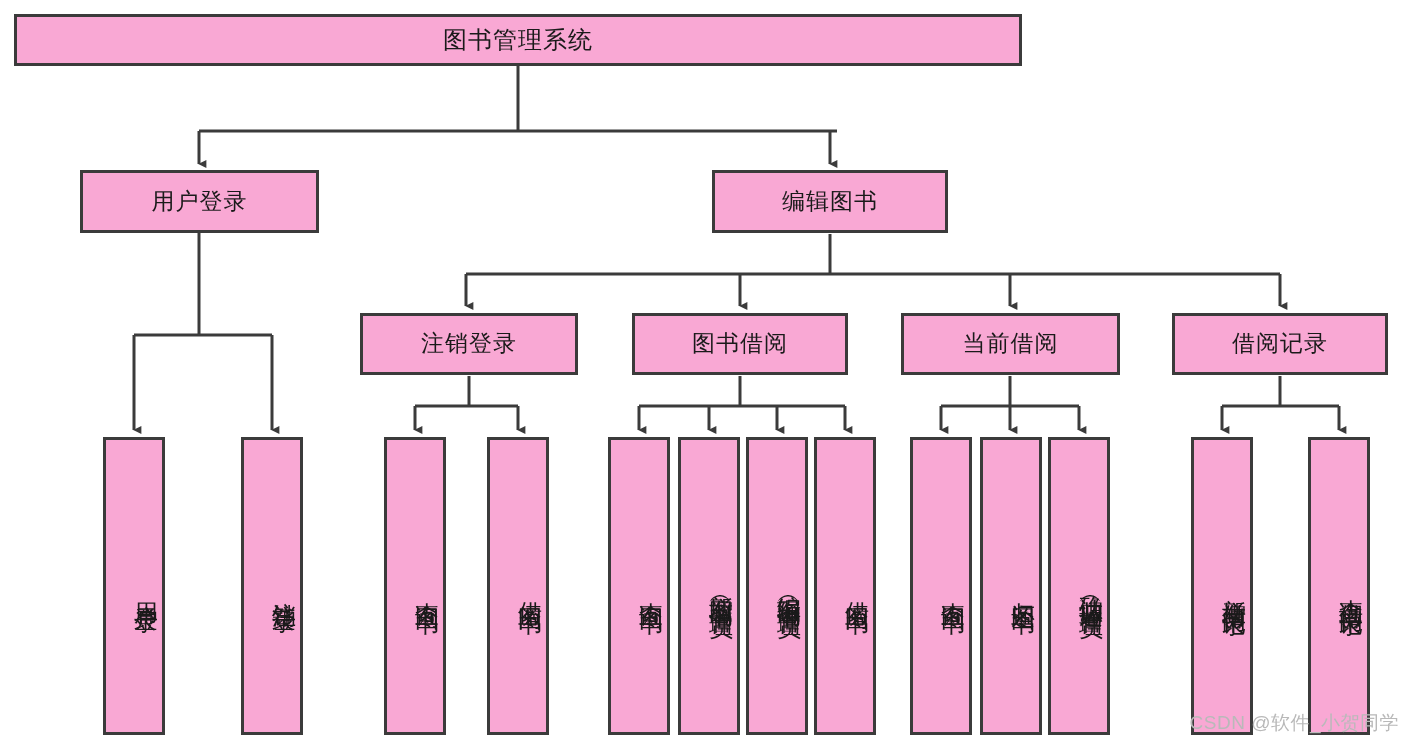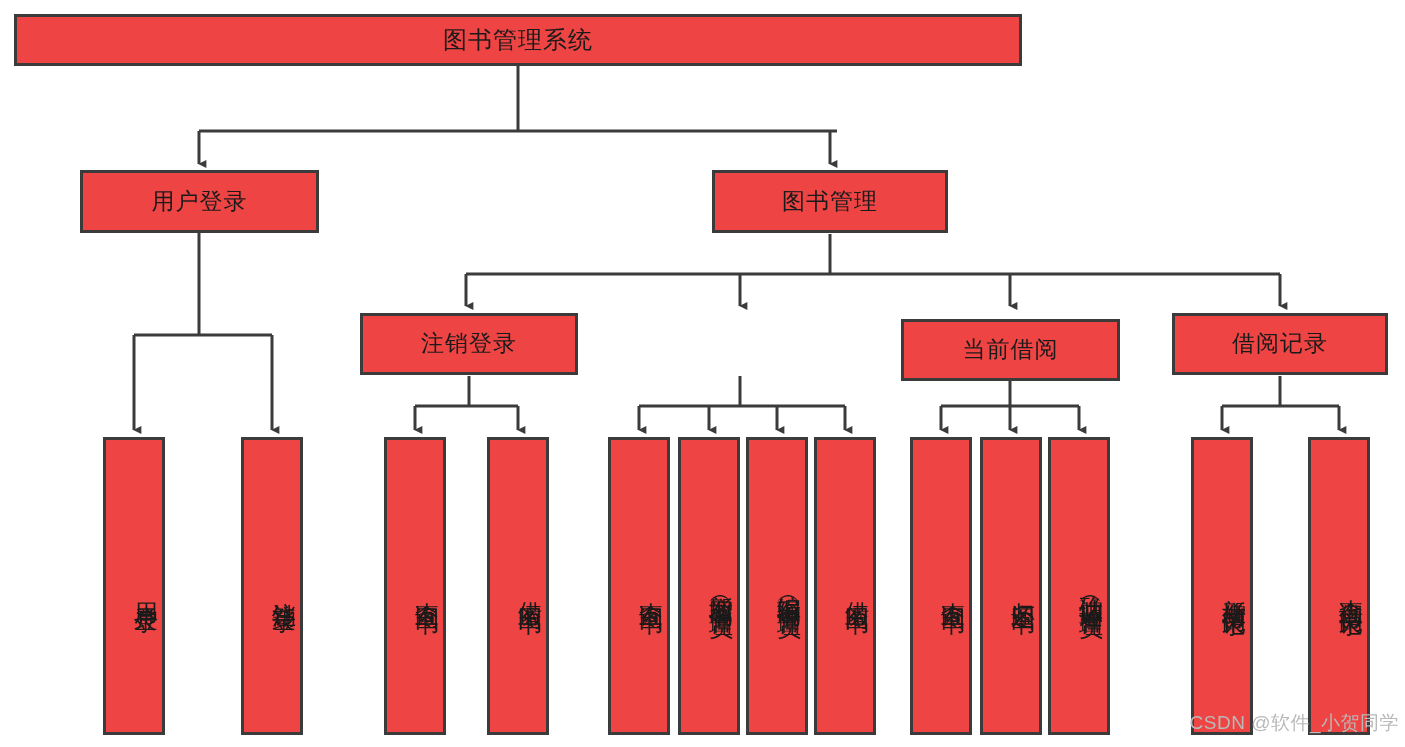--- a/index.html
+++ b/index.html
@@ -14,21 +14,21 @@
     position: relative;
     width: 1405px;
     height: 747px;
     background: #ffffff;
     overflow: hidden;
   }
   .node {
     position: absolute;
     box-sizing: border-box;
     border: 3px solid #3b3b3b;
-    background: #ef4444;
+    background: #f9a8d4;
     color: #1a1a1a;
     display: flex;
     align-items: center;
     justify-content: center;
     text-align: center;
   }
   .node.horiz {
     font-size: 23px;
     letter-spacing: 1px;
     line-height: 1.1;
@@ -129,29 +129,32 @@
 
   <div class="node horiz root" style="left:14px; top:14px; width:1008px; height:52px;">
     <span>图书管理系统</span>
   </div>
 
   <div class="node horiz" style="left:80px; top:170px; width:239px; height:63px;">
     <span>用户登录</span>
   </div>
 
   <div class="node horiz" style="left:712px; top:170px; width:236px; height:63px;">
-    <span>图书管理</span>
+    <span>编辑图书</span>
   </div>
 
   <div class="node horiz" style="left:360px; top:313px; width:218px; height:62px;">
     <span>注销登录</span>
   </div>
 
-
-  <div class="node horiz" style="left:901px; top:313px; width:219px; height:62px;margin-top:6px;">
+  <div class="node horiz" style="left:632px; top:313px; width:216px; height:62px;">
+    <span>图书借阅</span>
+  </div>
+
+  <div class="node horiz" style="left:901px; top:313px; width:219px; height:62px;">
     <span>当前借阅</span>
   </div>
 
   <div class="node horiz" style="left:1172px; top:313px; width:216px; height:62px;">
     <span>借阅记录</span>
   </div>
 
   <div class="node vert" style="left:103px; top:437px; width:62px; height:298px;">
     <span class="vert-inner">用户登录</span>
   </div>

